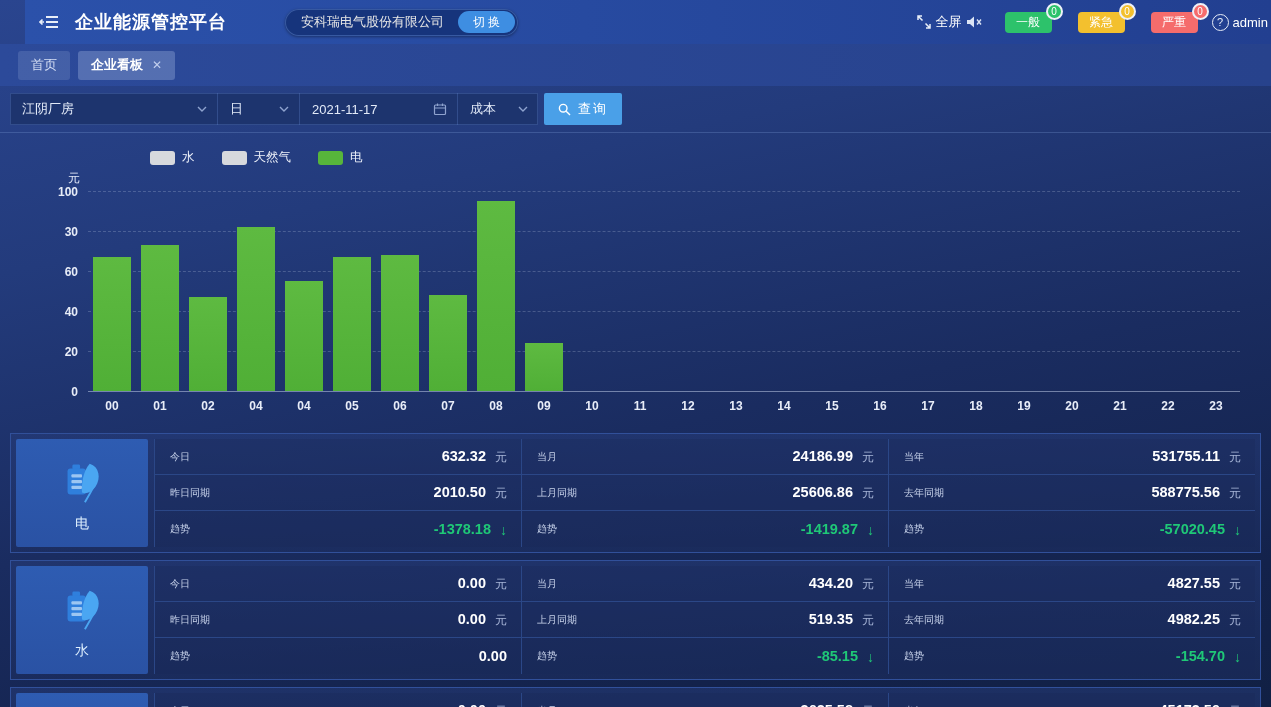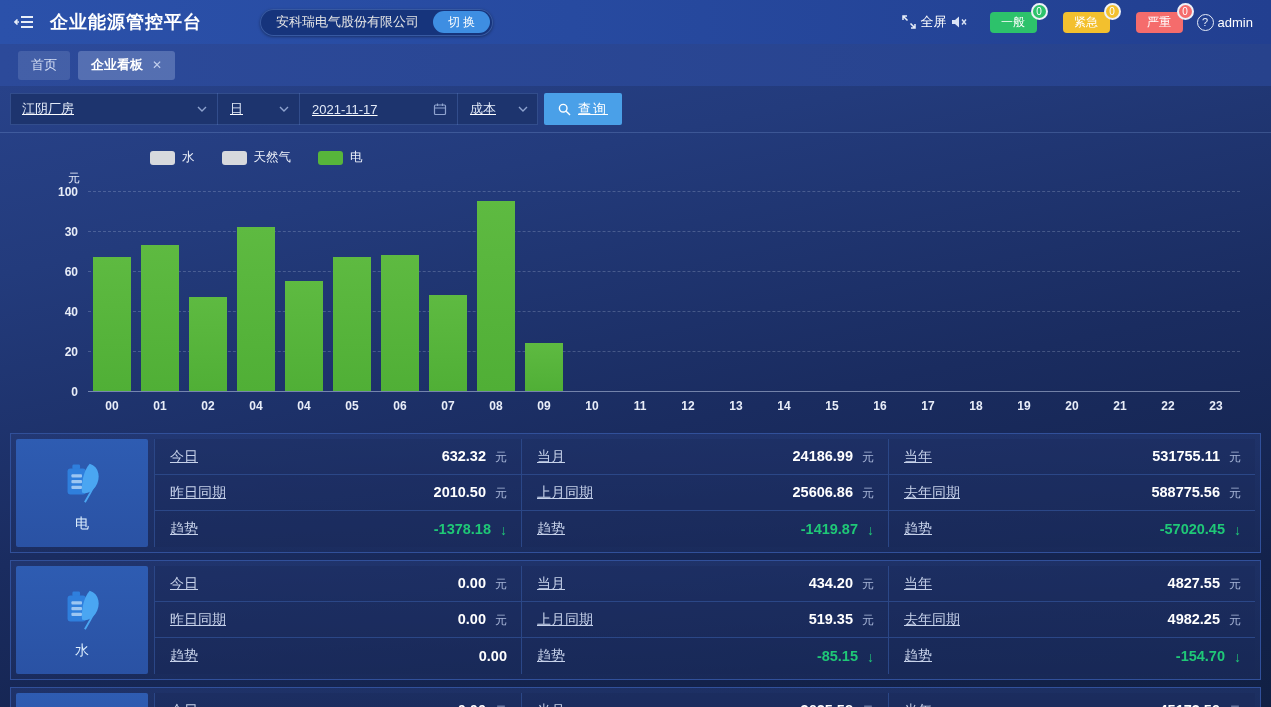--- a/index.html
+++ b/index.html
@@ -5,22 +5,22 @@
   * { margin:0; padding:0; box-sizing:border-box; }
   html,body { width:1271px; height:707px; overflow:hidden; }
   body {
     font-family:"Liberation Sans","DejaVu Sans",sans-serif;
     color:#fff;
     background:linear-gradient(168deg,#2a458f 0%,#233b7c 28%,#1a2c60 58%,#13224b 85%,#112044 100%);
   }
   svg { display:block; }
 
   
-  .hdr { height:44px; display:flex; align-items:center; padding:0 18px 0 14px;
-         background:linear-gradient(90deg,#2b51aa 0%,#274aa0 45%,#223f90 100%); }
+  .hdr { height:44px; display:flex; align-items:center; padding:0 3px 0 14px;
+         background:linear-gradient(90deg,#2b51aa 0%,#274aa0 45%,#223f90 100%);margin-left:25px; }
   .fold-btn { width:22px; height:18px; display:flex; align-items:center; cursor:pointer; }
   .hdr-title { font-size:18px; font-weight:bold; margin-left:14px; letter-spacing:1px; }
   .company-pill { margin-left:58px; height:27px; border-radius:14px; background:#16347c;
          box-shadow:inset 0 0 0 1px rgba(110,150,220,.38), 0 1px 3px rgba(0,0,0,.35);
          display:flex; align-items:center; gap:14px; padding:0 3px 0 16px; }
   .company-name { font-size:13px; color:#e5e5e5; }
   .switch-btn { height:22px; border-radius:11px; background:#3e8ee2; color:#fff; font-size:12px;
          letter-spacing:3px; padding:0 12px 0 15px; display:flex; align-items:center; cursor:pointer; }
   .hdr-right { margin-left:auto; display:flex; align-items:center; gap:4px; }
   .fullscreen { display:flex; align-items:center; gap:5px; font-size:13px; cursor:pointer; }
@@ -37,21 +37,21 @@
   
   .tabstrip { height:42px; display:flex; align-items:center; gap:8px; padding:0 18px;
          background:linear-gradient(90deg,#2c4a9a,#27428c); }
   .tab { height:29px; padding:0 13px; border-radius:3px; background:rgba(190,205,240,.17);
          color:#d4def4; font-size:13px; display:flex; align-items:center; gap:9px; cursor:pointer; }
   .tab.active { background:rgba(205,220,250,.26); color:#fff; font-weight:bold; }
   .tab .close { font-size:12px; color:#c2cfee; font-weight:normal; cursor:pointer; }
 
   
   .filterbar { height:47px; display:flex; align-items:center; padding:0 10px;
-         border-bottom:1px solid rgba(130,160,220,.28);text-decoration:underline; }
+         border-bottom:1px solid rgba(130,160,220,.28); }
   .filter-group { display:flex; height:32px; background:#1d346e;
          box-shadow:inset 0 0 0 1px rgba(95,130,205,.32); }
   .fctrl { display:flex; align-items:center; justify-content:space-between; gap:8px;
          padding:0 10px 0 12px; font-size:13px; color:#e2eaf8;
          border-right:1px solid rgba(95,130,205,.32); cursor:pointer; }
   .fctrl:last-child { border-right:none; }
   .w-site{ width:208px; } .w-period{ width:82px; } .w-date{ width:158px; } .w-metric{ width:80px; }
   .search-btn { margin-left:6px; height:32px; padding:0 14px; background:#4aa0e8; border-radius:2px;
          display:flex; align-items:center; gap:7px; font-size:13px; color:#fff; cursor:pointer; letter-spacing:2px;}
 
@@ -76,21 +76,21 @@
          padding:5px; display:flex; min-height:106px; }
   .tile { width:132px; background:linear-gradient(180deg,#2e5cb2,#2a52a4); border-radius:2px;
          display:flex; flex-direction:column; align-items:center; justify-content:center; gap:9px; }
   .tile-label { font-size:14px; color:#dff0ff; min-height:16px; }
   .rows { flex:1; display:flex; flex-direction:column; margin-left:6px; border-left:1px solid #2b4787; }
   .row { height:36px; display:flex; border-bottom:1px solid #2b4787; background:rgba(24,40,88,.32); }
   .rows .row:last-child { border-bottom:none; }
   .cell { flex:1; display:flex; align-items:center; justify-content:space-between;
          padding:0 14px 0 15px; border-right:1px solid #2b4787; }
   .cell:last-child { border-right:none; }
-  .cell-label { font-size:14px; color:#c7d2ea;text-decoration:underline; }
+  .cell-label { font-size:10px; color:#c7d2ea; }
   .valwrap { display:flex; align-items:baseline; gap:9px; }
   .val { font-size:14.5px; font-weight:bold; color:#fff; }
   .val.down { color:#1fc877; }
   .unit { font-size:12px; color:#a8b6d8; }
   .arrow { font-size:14px; font-weight:bold; color:#1fc877; transform:translateY(1px); }
 </style>
 </head>
 <body>
 
 <div class="app">

